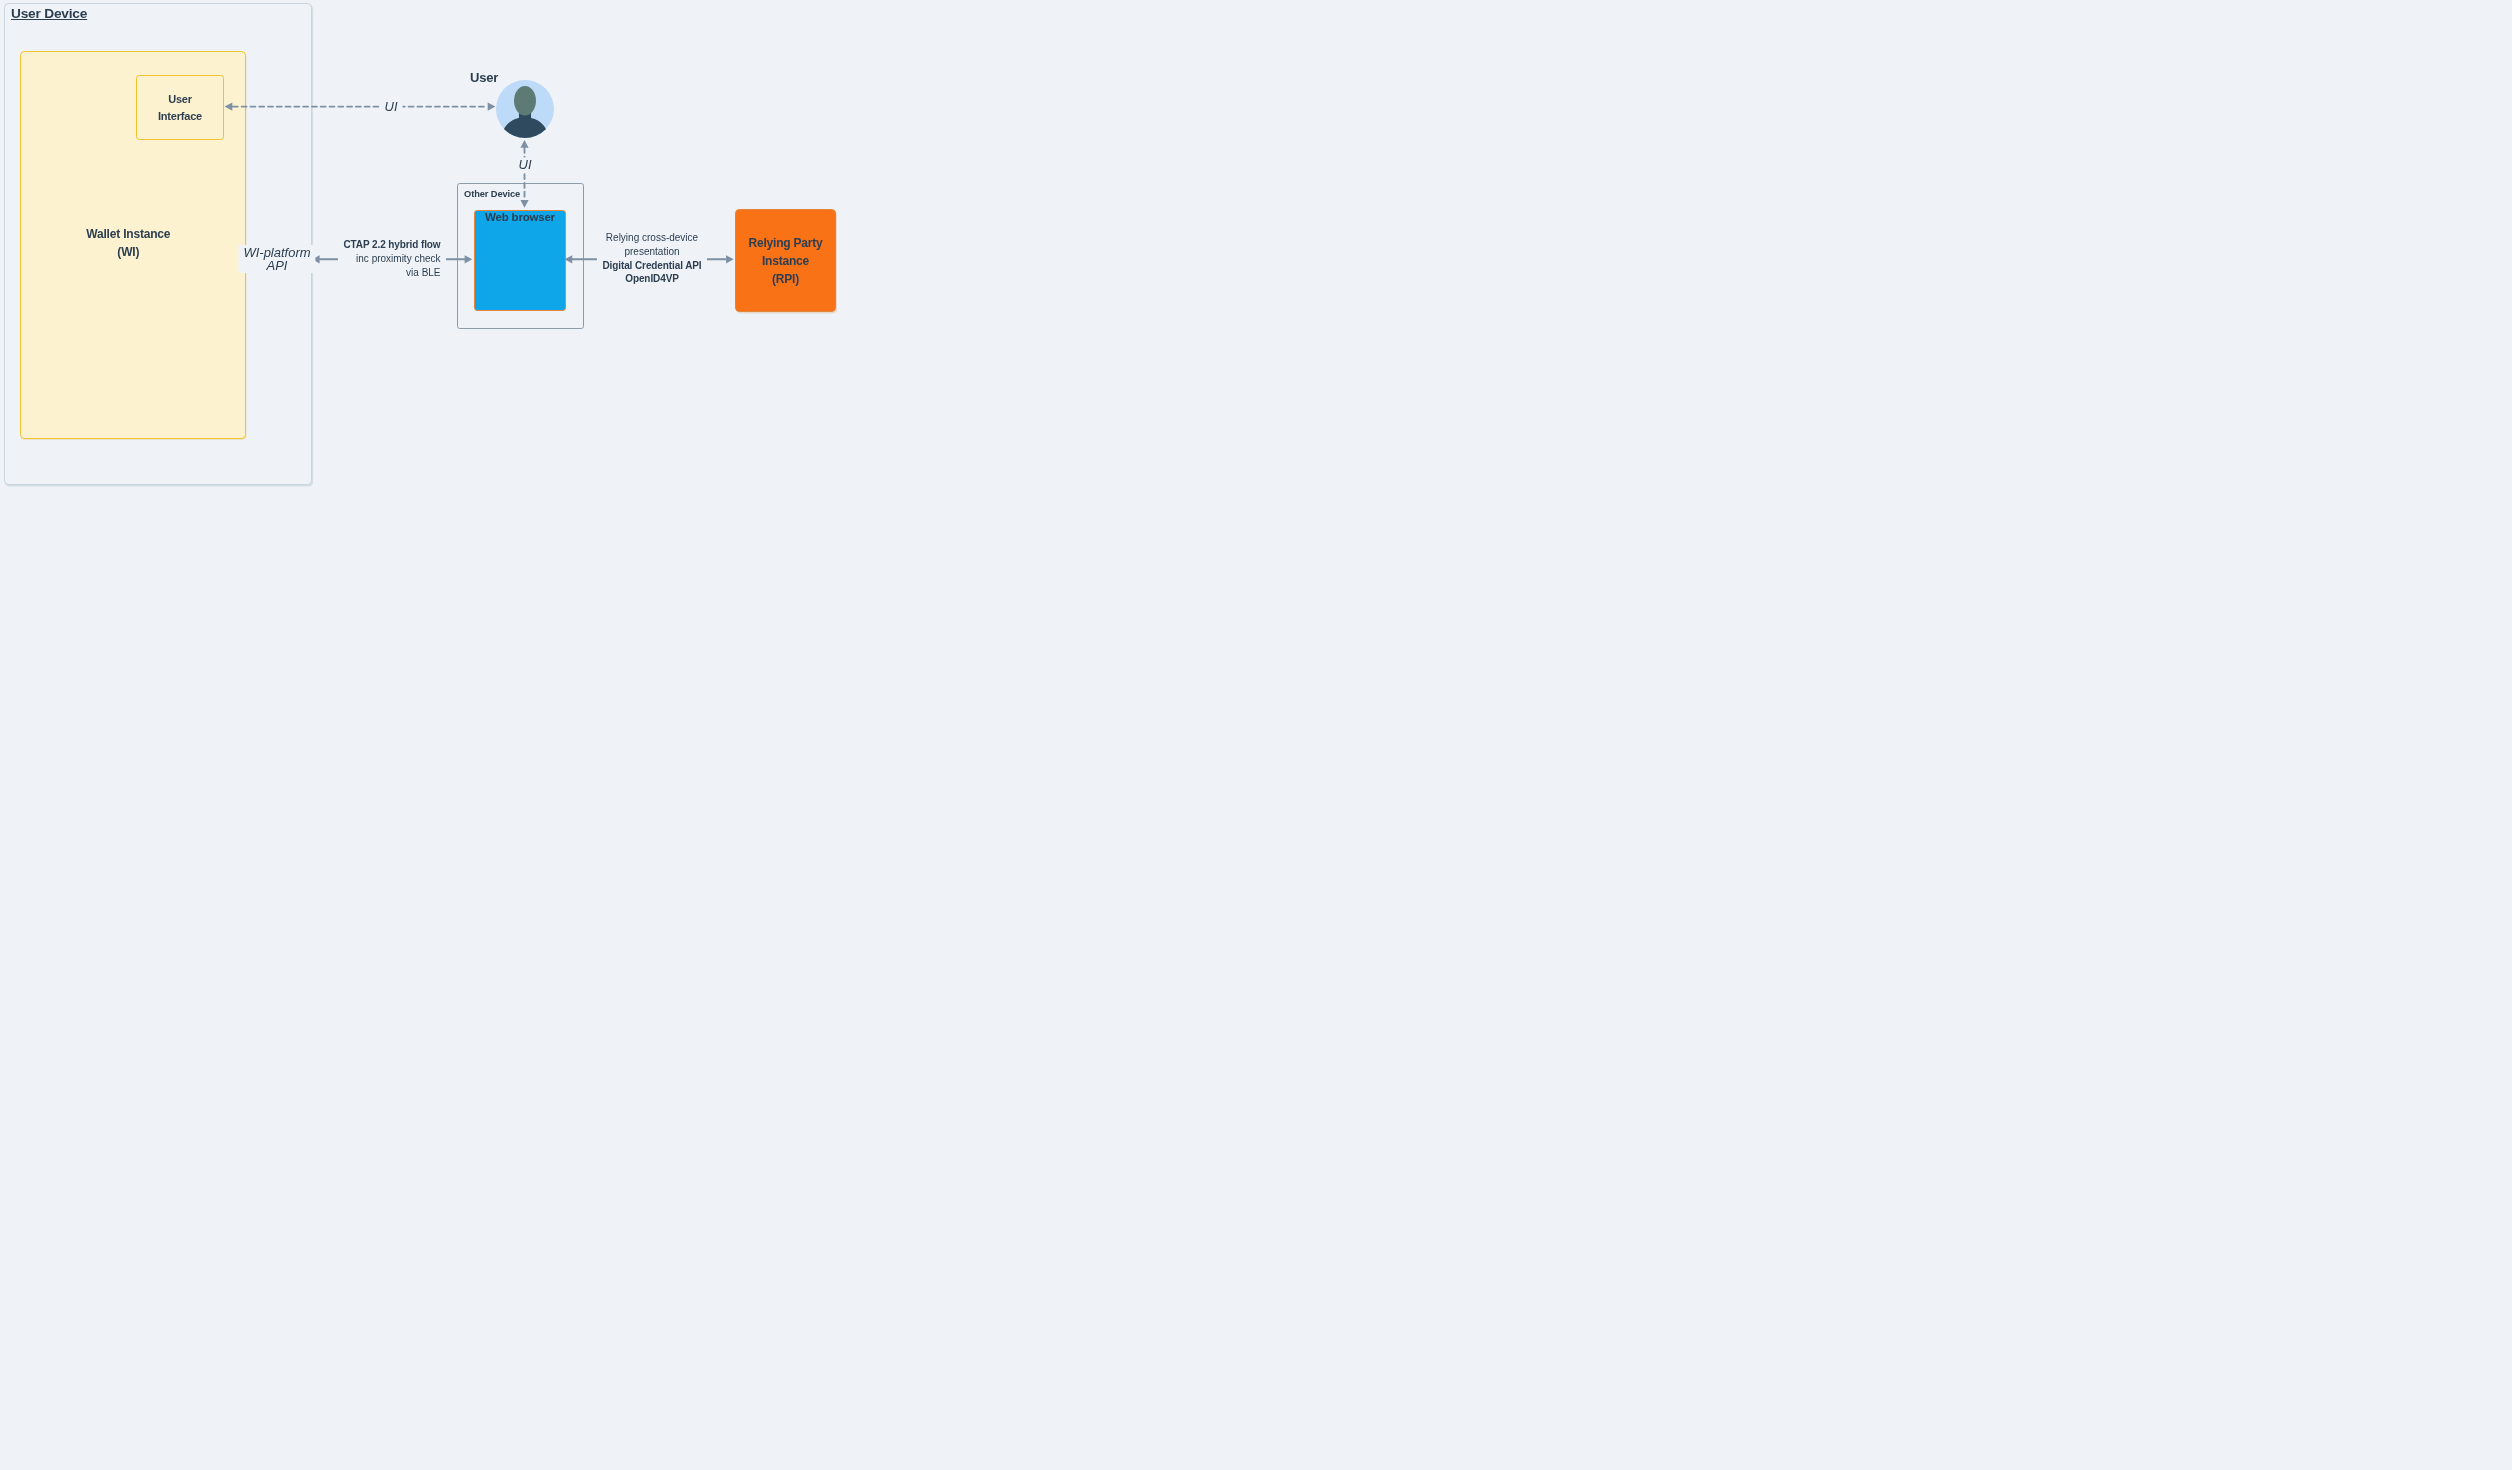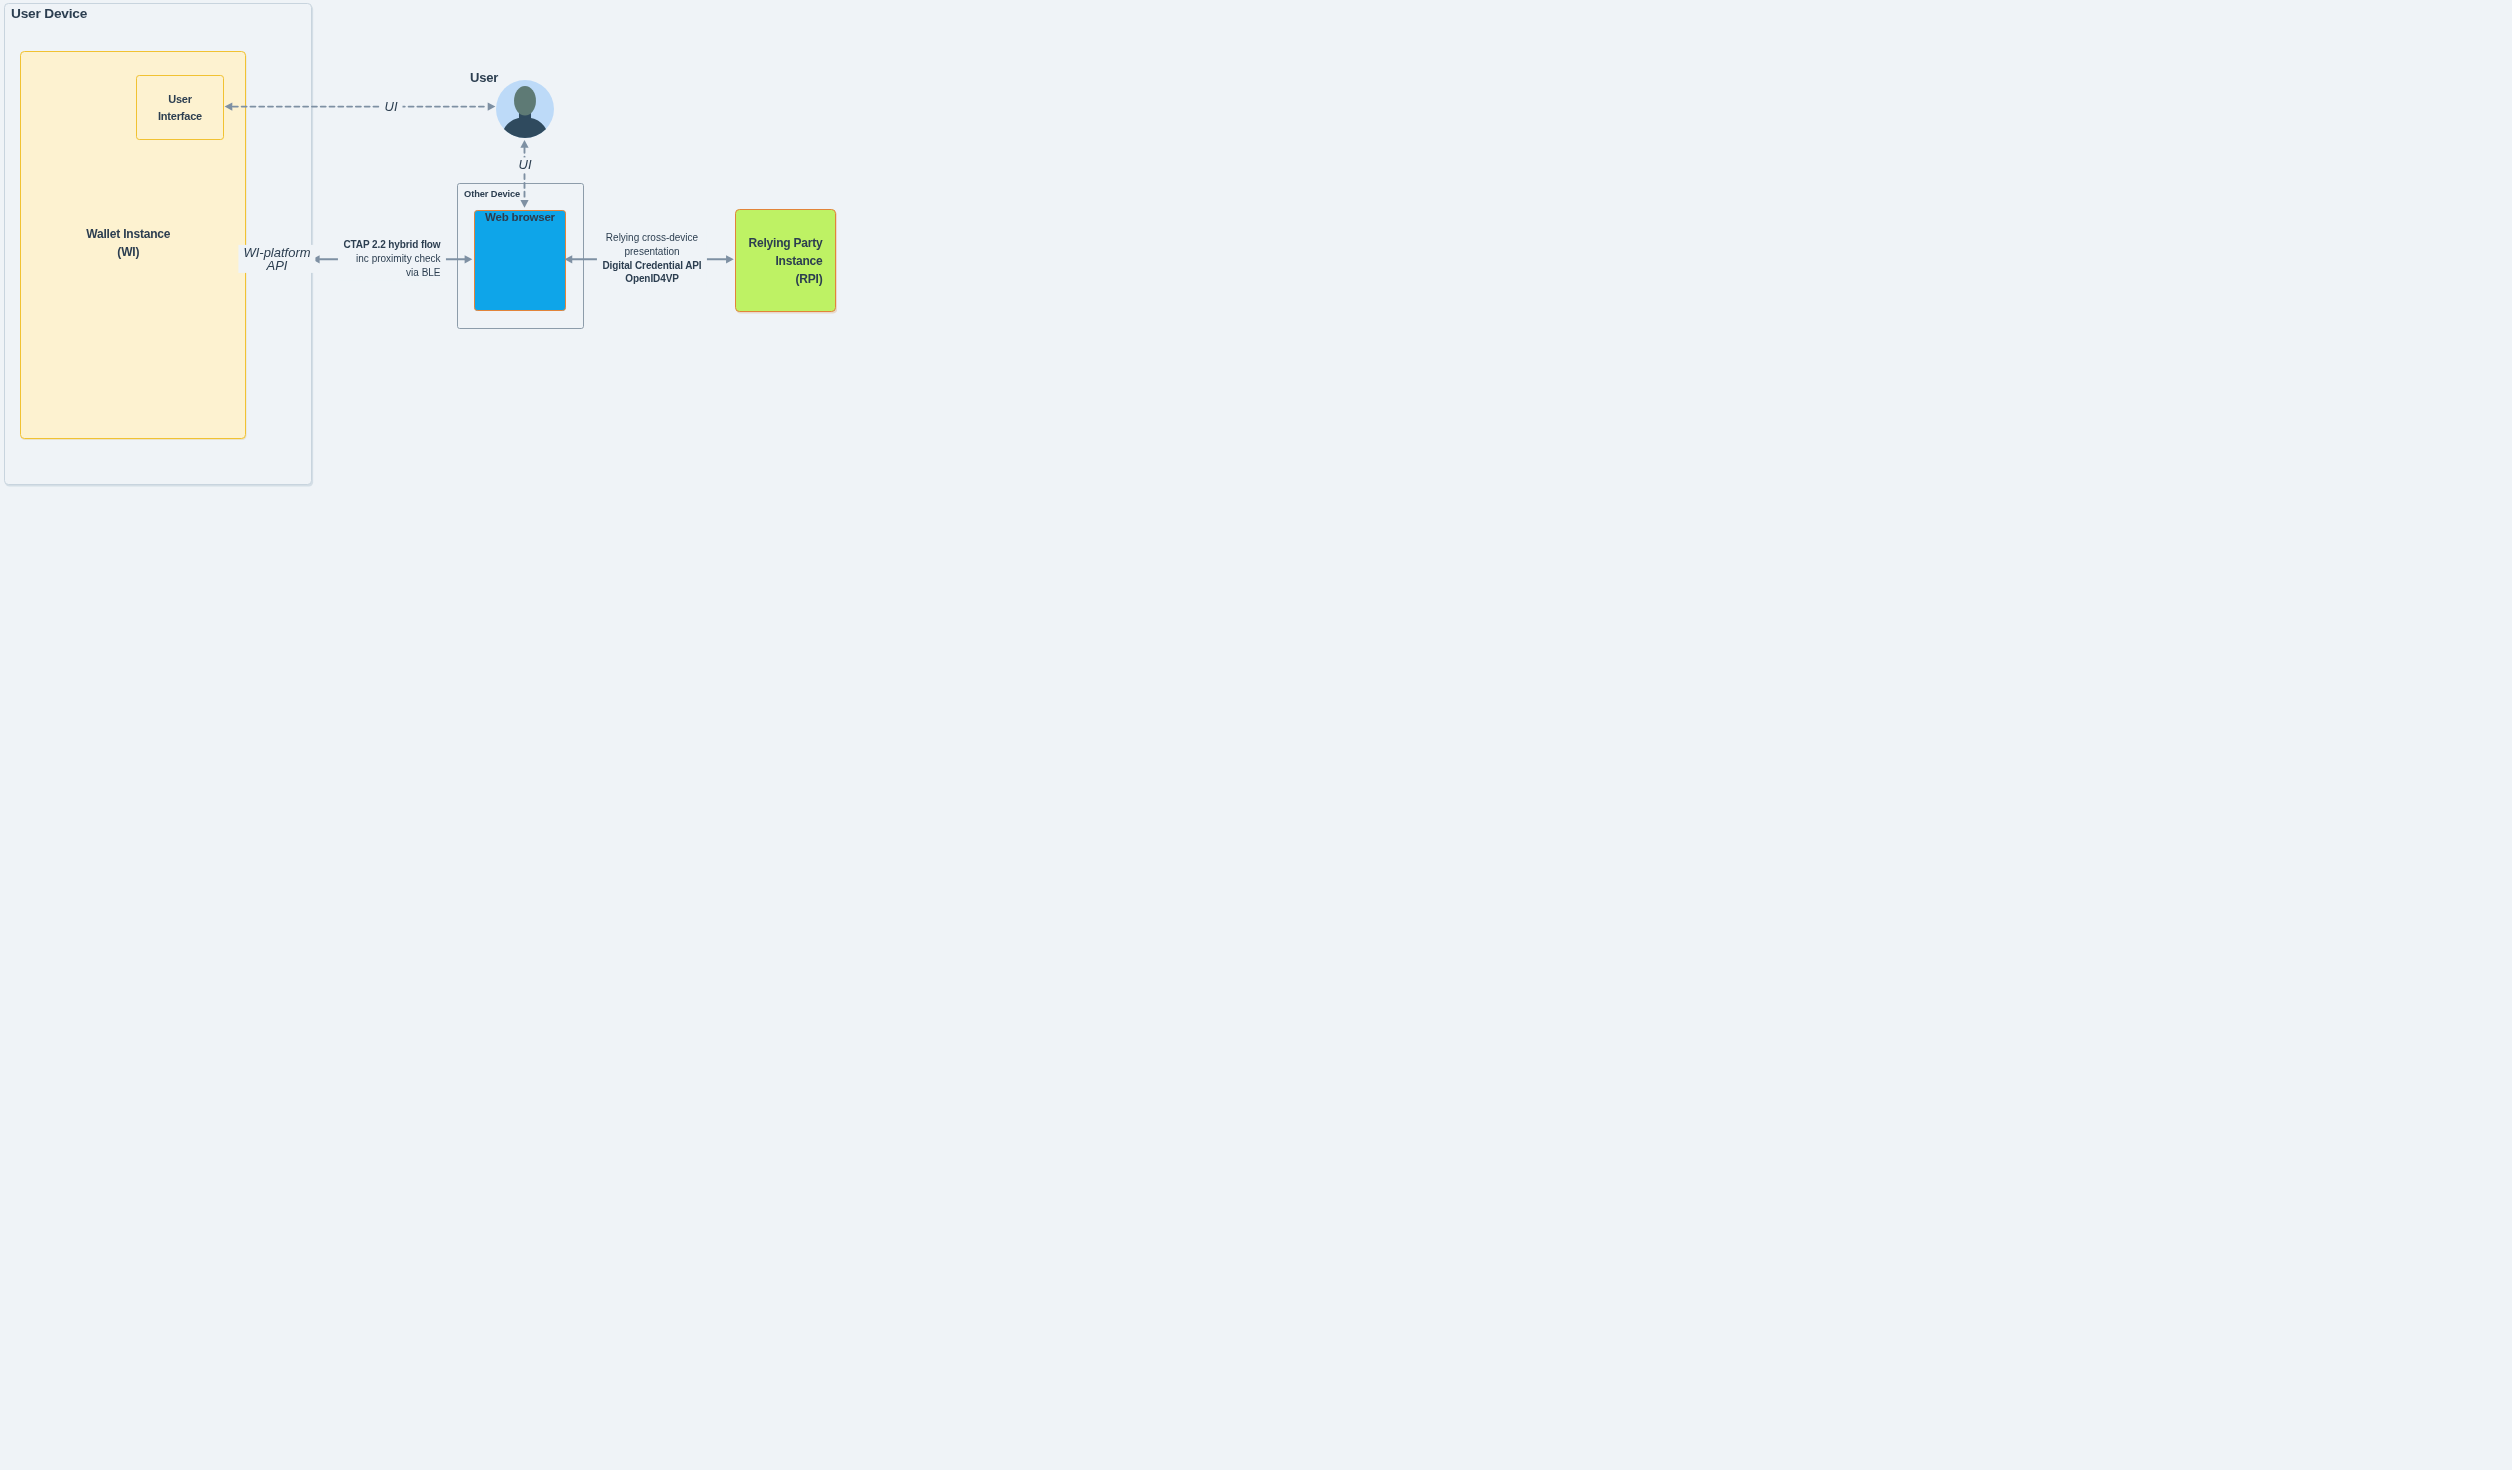--- a/index.html
+++ b/index.html
@@ -7,21 +7,21 @@
     position:relative;width:837px;height:490px;background:#eff3f7;overflow:hidden;
     font-family:"Liberation Sans","DejaVu Sans",sans-serif;color:#2c3e50;
   }
   .abs{position:absolute;}
   
   .user-device{
     left:4.4px;top:3.3px;width:306px;height:480px;
     border:1.1px solid #c8d4de;border-radius:4.4px;background:#eff3f7;
     box-shadow:1.1px 1.6px 0 rgba(164,184,199,.35);z-index:1;
   }
-  .ud-title{left:11px;top:5.5px;font-size:13.7px;font-weight:bold;letter-spacing:-0.2px;z-index:4;}
+  .ud-title{left:11px;top:5.5px;font-size:13.7px;font-weight:bold;letter-spacing:-0.2px;z-index:4;text-decoration:underline;}
   .wallet{
     left:20.3px;top:51px;width:224px;height:386px;
     background:#fdf2d0;border:1.1px solid #f1c232;border-radius:4.4px;
     box-shadow:0.5px 1.1px 0 rgba(212,178,80,.25);z-index:2;
   }
   .ui-box{
     left:136px;top:75px;width:86px;height:63px;
     background:#fdf2d0;border:0.8px solid #f1c232;border-radius:3.3px;z-index:3;
     display:flex;align-items:center;justify-content:center;text-align:center;
     font-size:11px;font-weight:bold;line-height:17px;letter-spacing:-0.2px;
@@ -38,23 +38,23 @@
   }
   .od-title{left:464px;top:189px;font-size:9.3px;font-weight:bold;letter-spacing:-0.1px;z-index:4;}
   .web-browser{
     left:474px;top:210px;width:90px;height:99px;
     background:#0ea5e9;border:1.1px solid #e2843a;border-radius:3.3px;z-index:3;
     display:flex;justify-content:center;
     font-size:11.5px;font-weight:bold;letter-spacing:-0.2px;
   }
   .rpi{
     left:735px;top:209px;width:99px;height:101px;
-    background:#bef264;border:1.4px solid #e2843a;border-radius:4.4px;
+    background:#f97316;border:1.4px solid #e2843a;border-radius:4.4px;
     box-shadow:1.1px 1.6px 0 rgba(210,140,80,.25);z-index:3;
-    display:flex;align-items:center;justify-content:center;text-align:right;
+    display:flex;align-items:center;justify-content:center;text-align:center;
     font-size:12px;font-weight:bold;line-height:18px;letter-spacing:-0.2px;
   }
   
   #arrows{left:0;top:0;width:837px;height:490px;z-index:5;pointer-events:none;}
   
   .arrow-label{
     position:absolute;background:#eff3f7;text-align:center;z-index:6;
     transform:translate(-50%,-50%);color:#2c3e50;white-space:nowrap;
   }
   .lbl-italic{font-style:italic;font-size:13px;line-height:13px;padding:1.1px 5px;}

